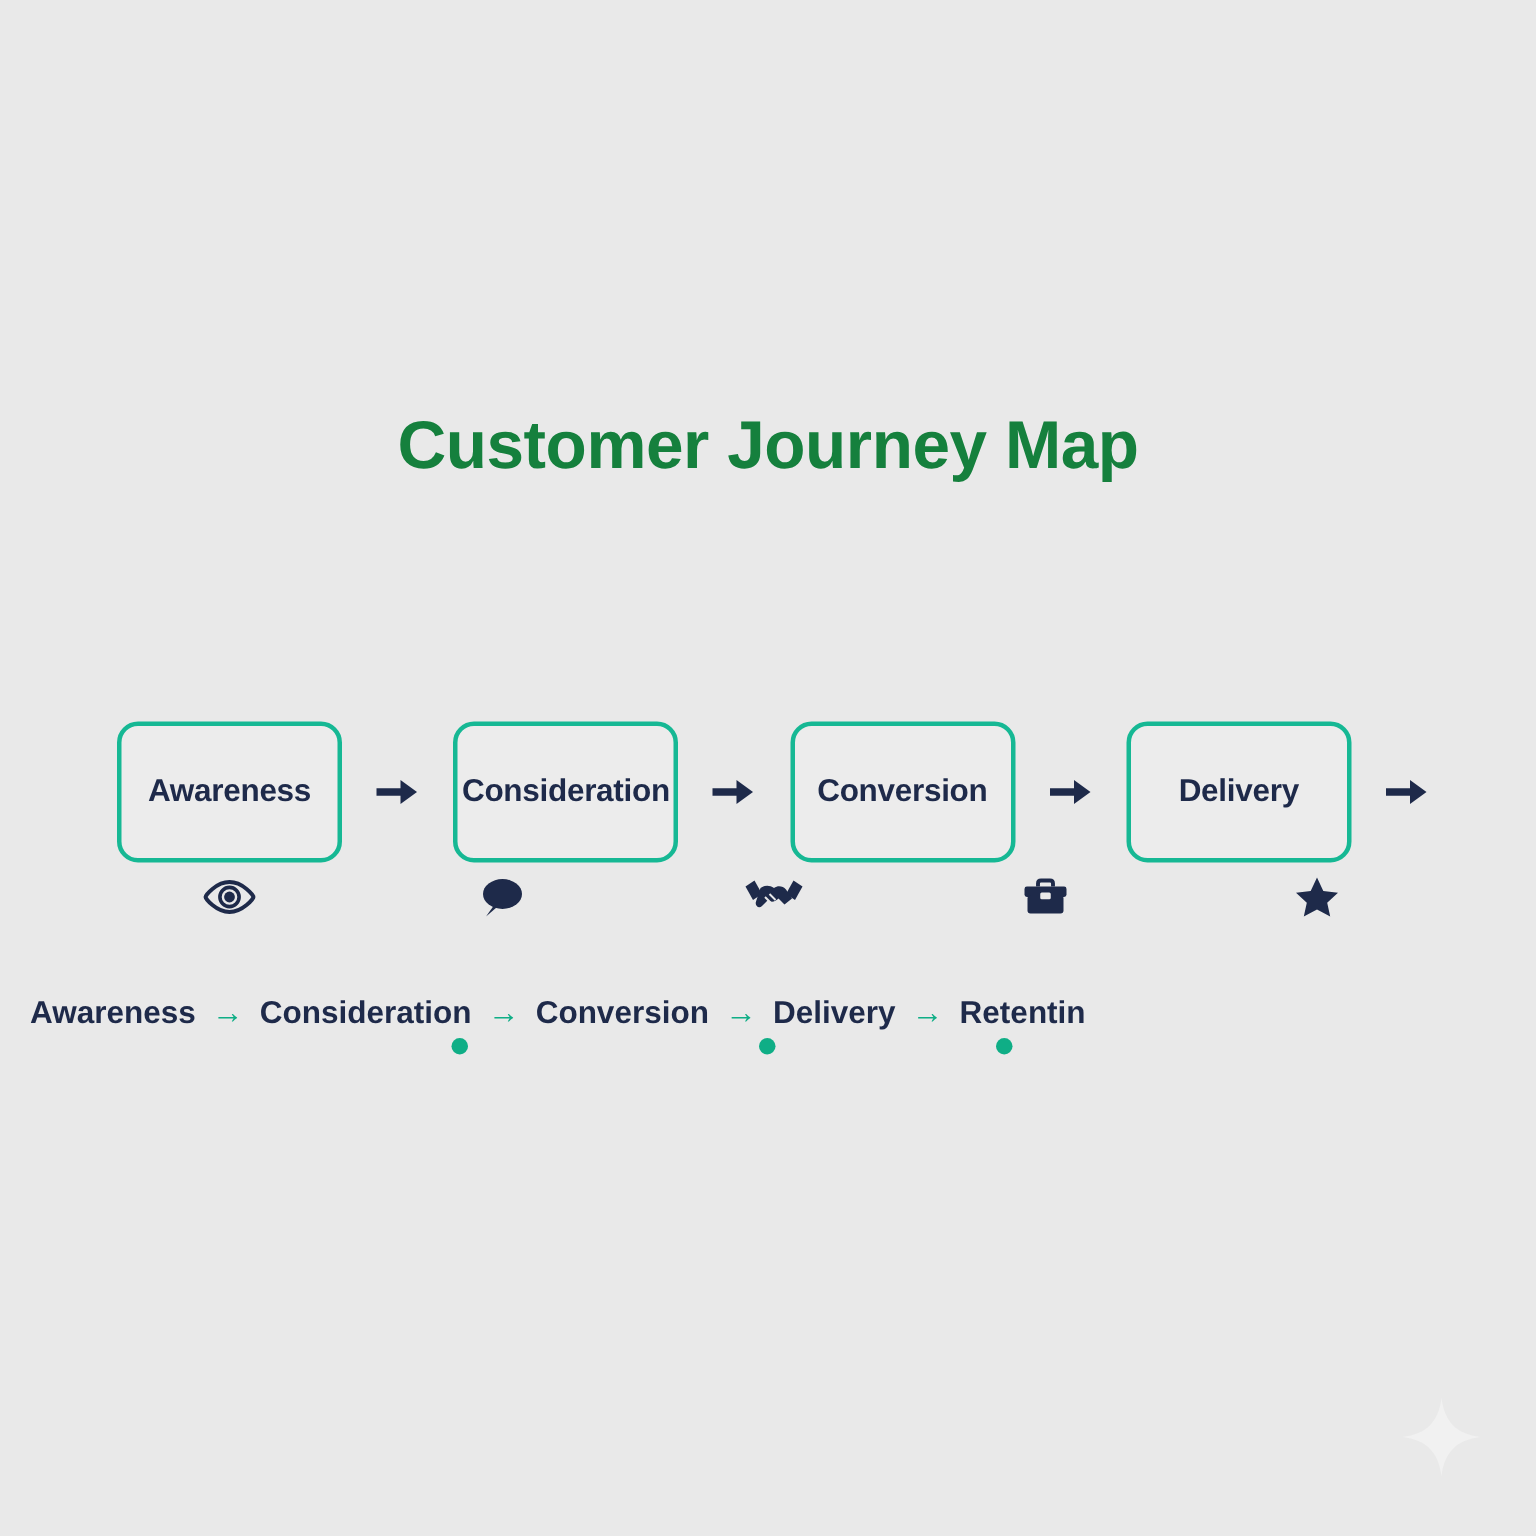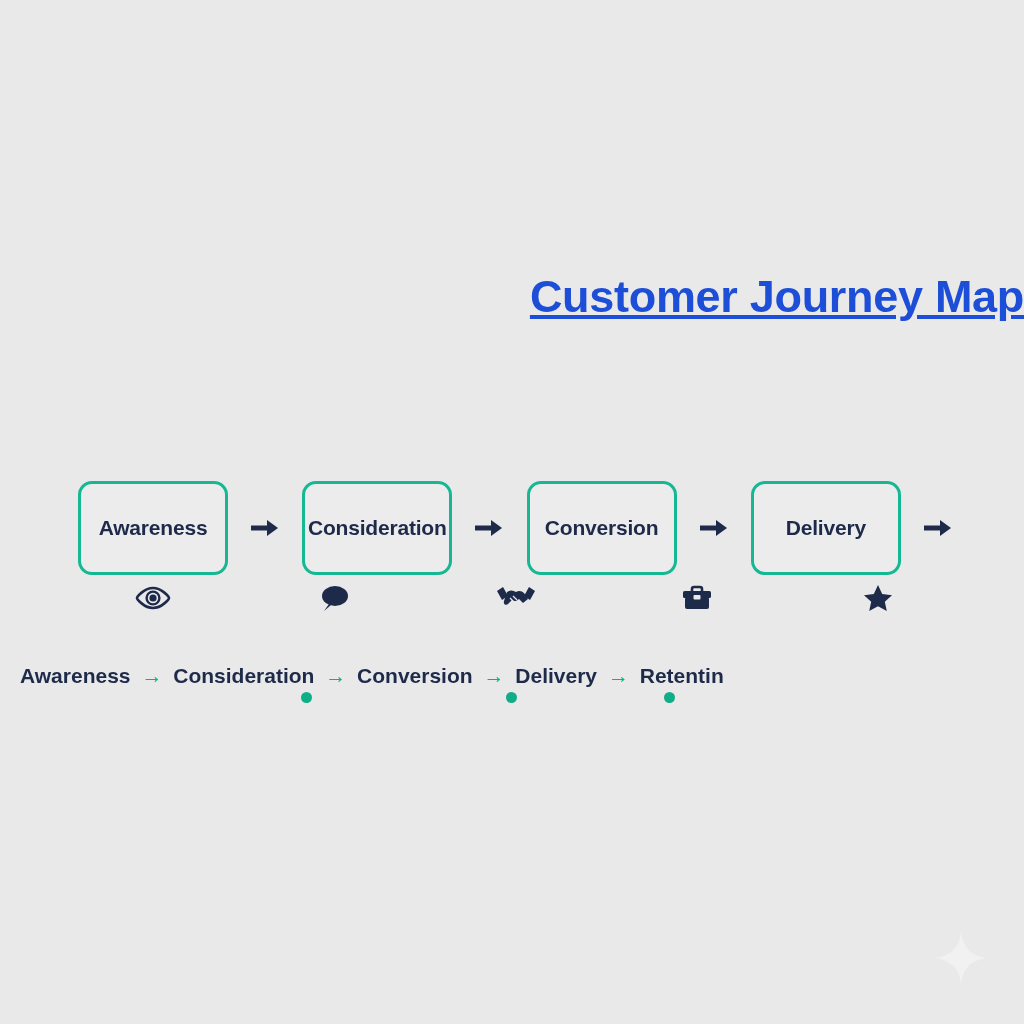--- a/index.html
+++ b/index.html
@@ -21,28 +21,27 @@
     width: 1024px;
     height: 1024px;
   }
 
   
   #title {
     position: absolute;
     left: 0;
     top: 268px;
     width: 1024px;
-    text-align: right;
+    text-align: center;
     font-size: 45px;
     font-weight: bold;
-    color: #1d4ed8;
+    color: #15803d;
     letter-spacing: -0.3px;
     line-height: 58px;
     white-space: nowrap;
-    text-decoration: underline;
   }
 
   
   #stage-row {
     position: absolute;
     left: 78px;
     top: 480px;
     width: 875px;
     height: 96px;
     display: flex;

